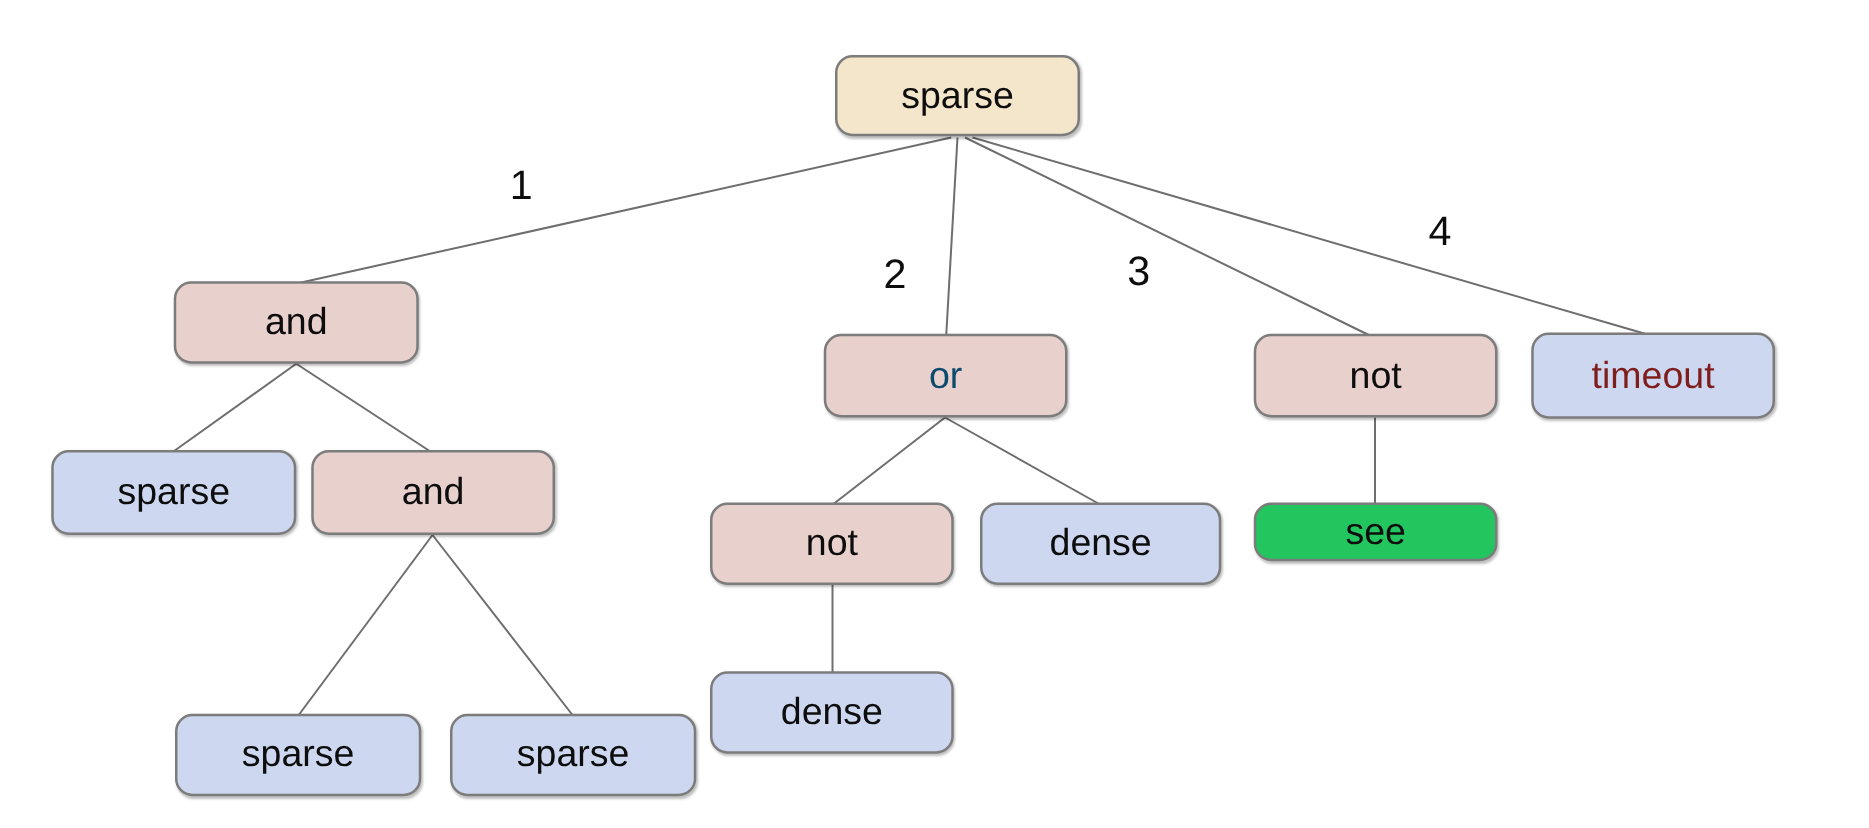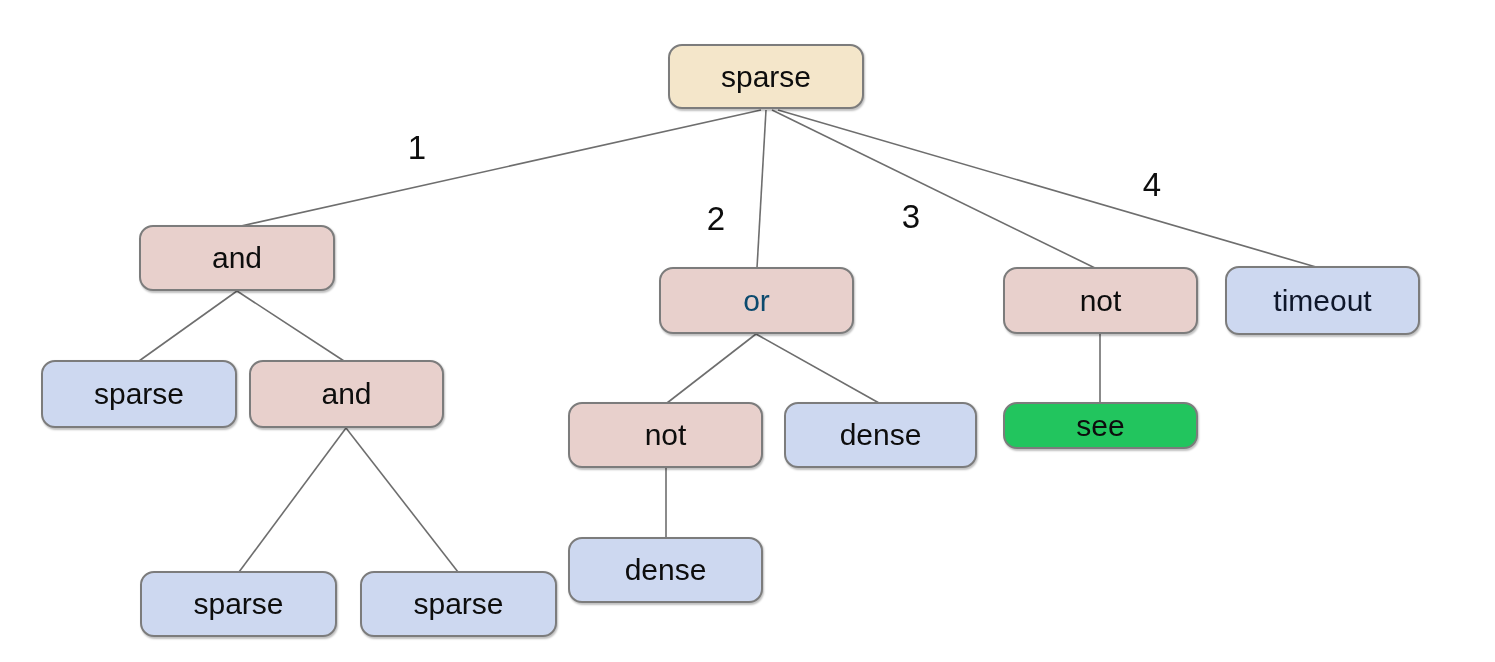--- a/index.html
+++ b/index.html
@@ -84,21 +84,21 @@
     </div>
 
   <div class="node" style="left: 659px; top: 267px; width: 195px; height: 67px; background: rgb(232, 208, 204); border-color: rgb(124, 124, 124); color: #0c4a6e;">
       <span>or</span>
     </div>
 
   <div class="node" style="left: 1003px; top: 267px; width: 195px; height: 67px; background: rgb(232, 208, 204); border-color: rgb(124, 124, 124); color: rgb(13, 13, 13);">
       <span>not</span>
     </div>
 
-  <div class="node" style="left: 1225px; top: 266px; width: 195px; height: 69px; background: rgb(205, 216, 240); border-color: rgb(124, 124, 124); color: #0f172a;">
+  <div class="node" style="left: 1225px; top: 266px; width: 195px; height: 69px; background: rgb(205, 216, 240); border-color: rgb(124, 124, 124); color: #7f1d1d;">
       <span>timeout</span>
     </div>
 
   <div class="node" style="left: 41px; top: 360px; width: 196px; height: 68px; background: rgb(205, 216, 240); border-color: rgb(124, 124, 124); color: rgb(13, 13, 13);">
       <span>sparse</span>
     </div>
 
   <div class="node" style="left: 249px; top: 360px; width: 195px; height: 68px; background: rgb(232, 208, 204); border-color: rgb(124, 124, 124); color: rgb(13, 13, 13);">
       <span>and</span>
     </div>

